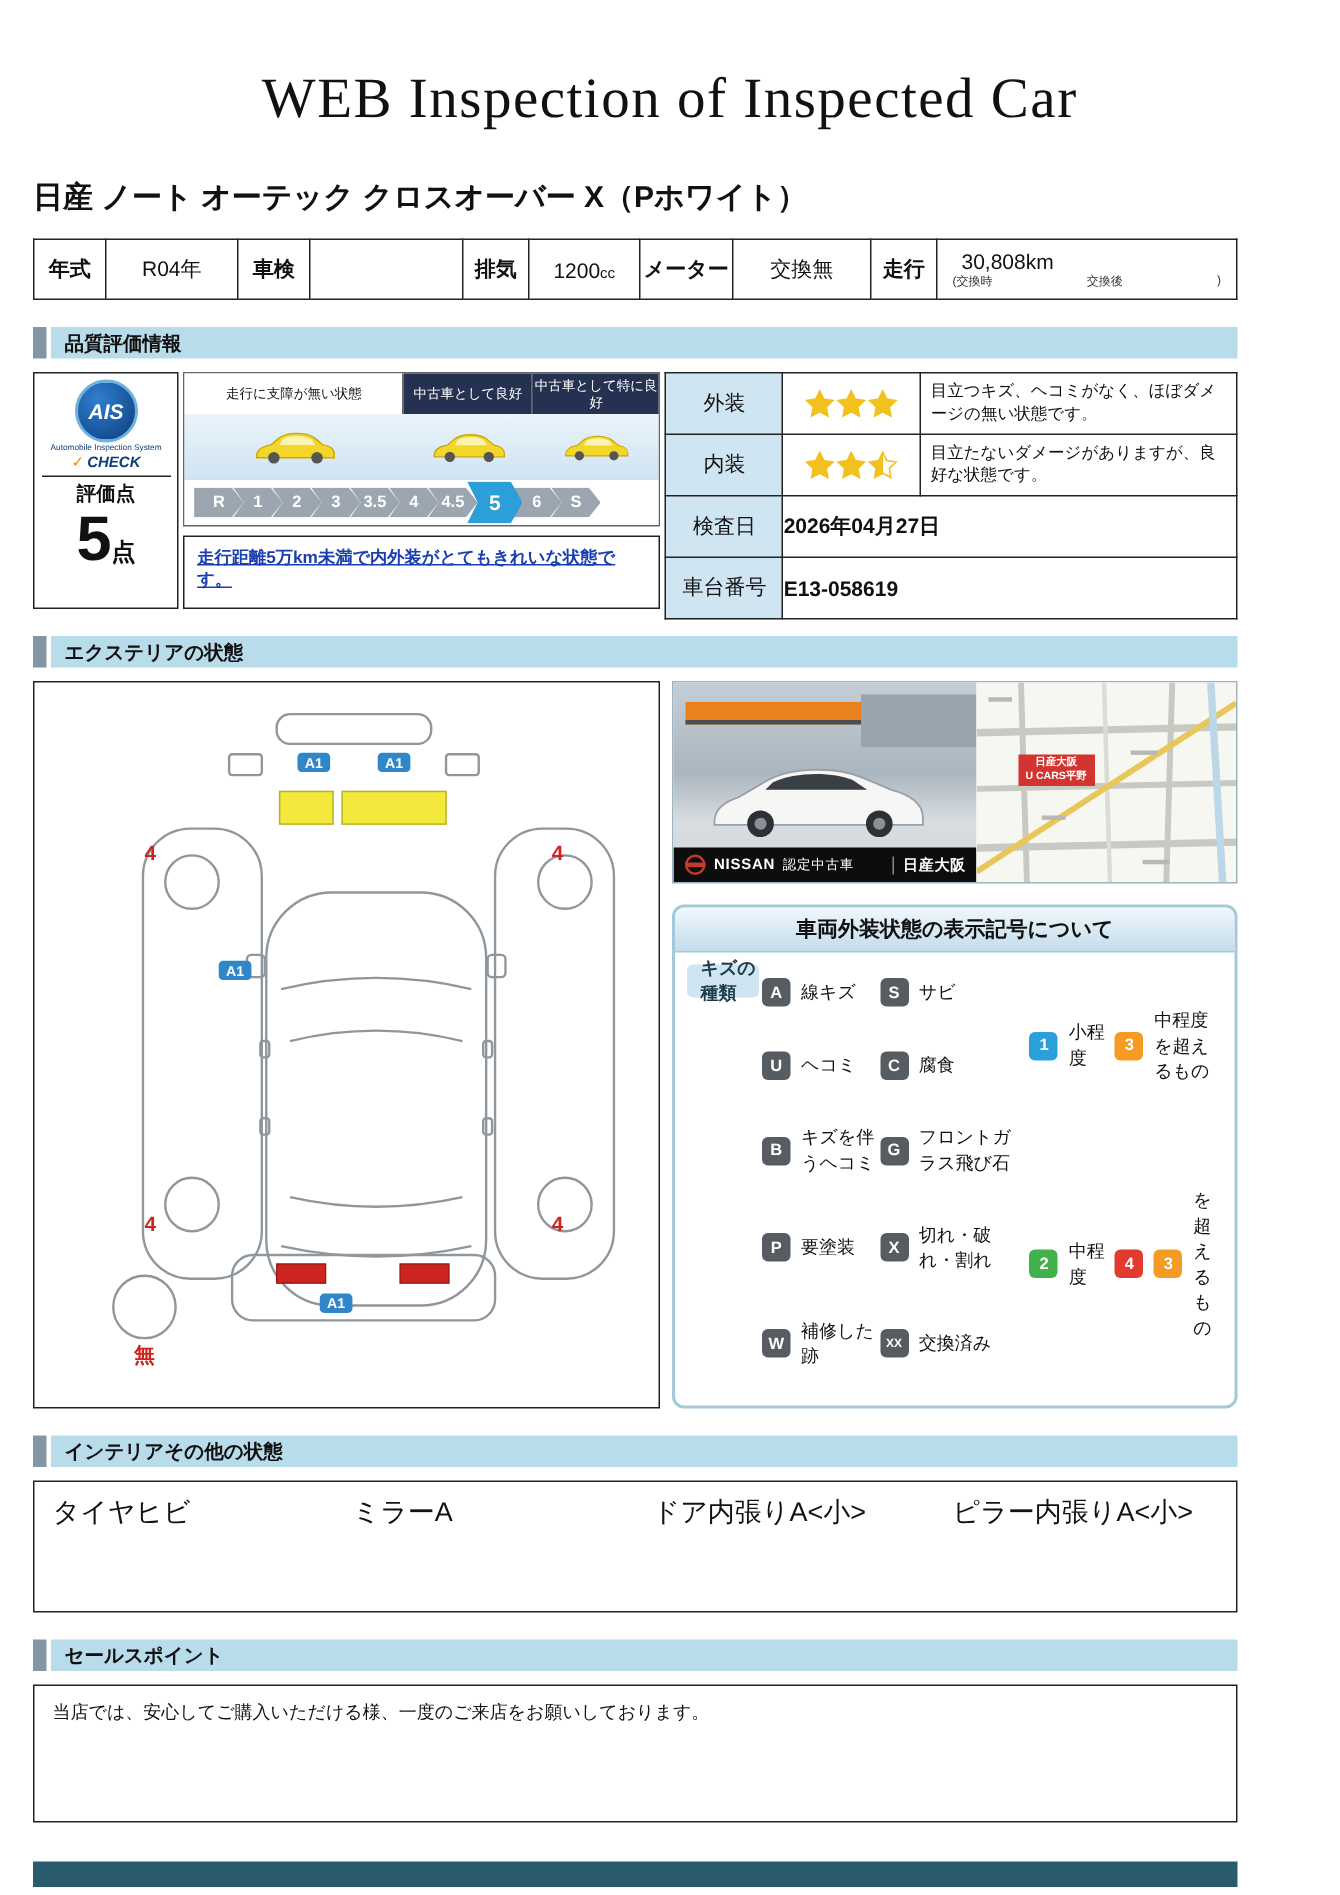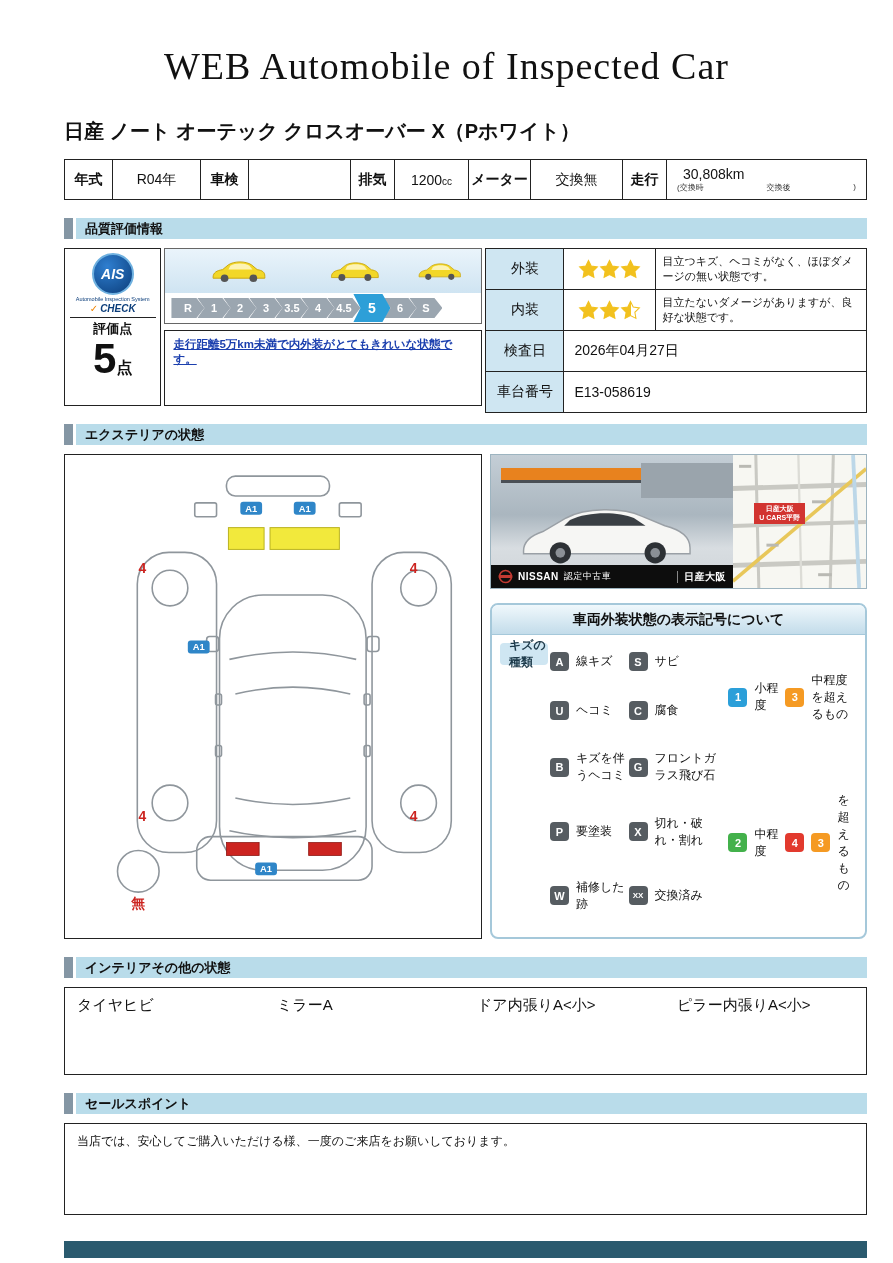--- a/index.html
+++ b/index.html
@@ -5,21 +5,21 @@
   :root{
     --section-bg:#b9dcea; --section-accent:#8496a4; --label-cell:#cfe6f2;
     --star:#f2c11e; --grade-selected:#2d9fd8; --badge-dark:#565c61;
     --footer:#2a5a6e; --marker-blue:#2f86c8; --marker-red:#cc2420;
     --highlight-yellow:#f2e93c; --map-red:#d23430;
   }
   *{box-sizing:border-box; margin:0; padding:0;}
   body{width:893px;height:1263px;background:#fff;color:#111;
        font-family:"Liberation Sans","DejaVu Sans",sans-serif;}
   .page{position:relative;width:893px;height:1263px;overflow:hidden;padding-top:44px;}
-  .content{width:803px;margin-left:64px;}
+  .content{width:803px;margin-left:22px;}
 
   
   .title{font-family:"Liberation Serif","DejaVu Serif",serif;font-size:38px;font-weight:normal;
          text-align:center;letter-spacing:1px;}
   .car-title{font-size:20px;font-weight:bold;margin:30px 0 14px 0;}
 
   
   table{border-collapse:collapse;}
   .spec-table{width:803px;table-layout:fixed;}
   .spec-table td{border:1px solid #222;height:40px;vertical-align:middle;font-size:14px;}
@@ -74,37 +74,37 @@
          clip-path:polygon(0 0,29px 0,100% 50%,29px 100%,0 100%,7px 50%);z-index:2;}
   .scale-comment{margin-top:6px;border:1px solid #222;background:#fff;padding:6px 8px;
          font-size:11.5px;font-weight:bold;color:#1b3fae;text-decoration:underline;flex:1;}
 
   .qual-table{width:384px;}
   .qual-table td{border:1px solid #222;vertical-align:middle;}
   .q-lbl{width:78px;background:var(--label-cell);text-align:center;font-size:14px;height:41px;}
   .q-stars{width:92px;text-align:center;white-space:nowrap;}
   .star{width:21px;height:21px;vertical-align:middle;}
   .q-desc{font-size:11px;line-height:1.35;padding:2px 6px;}
-  .q-val{font-size:14px;padding-left:10px;height:37px;}
+  .q-val{font-size:14px;padding-left:0;height:37px;font-weight:bold;}
 
   
   .exterior-row{display:flex;gap:8px;height:485px;}
   .diagram-box{width:418px;height:485px;border:1px solid #222;background:#fff;}
   .car-diagram{width:100%;height:100%;}
   .outline{fill:none;stroke:#8f969c;stroke-width:1.6;}
   .patch-yellow{fill:var(--highlight-yellow);stroke:#b9b21f;stroke-width:1;}
   .patch-red{fill:var(--marker-red);stroke:#8f1612;stroke-width:.8;}
   .a1-rect{fill:var(--marker-blue);}
   .a1-text{fill:#fff;font-size:9.5px;font-weight:bold;text-anchor:middle;}
   .m4{fill:var(--marker-red);font-size:14px;font-weight:bold;text-anchor:middle;}
   .none-label{fill:var(--marker-red);font-size:14px;font-weight:bold;text-anchor:middle;}
 
   .right-col{width:377px;display:flex;flex-direction:column;}
   .photo-row{display:flex;height:135px;border:1px solid #9db4c0;}
-  .photo{position:relative;width:242px;background:linear-gradient(180deg,#c4ced6 0%,#aab6bf 45%,#d8dde1 70%,#cfd4d8 100%);overflow:hidden;}
+  .photo{position:relative;width:202px;background:linear-gradient(180deg,#c4ced6 0%,#aab6bf 45%,#d8dde1 70%,#cfd4d8 100%);overflow:hidden;}
   .signage{position:absolute;left:4%;top:10%;width:58%;height:11%;background:#e8821e;border-bottom:3px solid #4a4f55;}
   .signage2{position:absolute;left:62%;top:6%;width:38%;height:26%;background:#9aa4ac;}
   .photo-car{position:absolute;left:8%;bottom:17%;width:80%;height:52%;}
   .photo-bar{position:absolute;bottom:0;left:0;right:0;height:23px;background:#0d0d0d;
              display:flex;align-items:center;padding:0 7px;color:#fff;}
   .nissan-logo{width:15px;height:15px;margin-right:5px;display:inline-flex;}
   .photo-bar-text{font-size:10px;font-weight:bold;letter-spacing:.5px;}
   .photo-bar-text.cert{font-size:9px;margin-left:5px;font-weight:normal;}
   .photo-bar-sep{width:1px;height:12px;background:#888;margin-left:auto;margin-right:6px;}
   .map{position:relative;flex:1;background:#f7f7f2;overflow:hidden;}
@@ -122,40 +122,40 @@
           align-items:center;padding-left:9px;font-size:12px;font-weight:bold;color:#1d3a4a;margin:3px 0 6px;}
   .legend-grid{display:grid;grid-template-columns:45% 55%;row-gap:10px;padding:2px 2px 8px;}
   .legend-item{display:flex;align-items:center;gap:7px;}
   .badge{min-width:19px;height:19px;border-radius:4px;color:#fff;font-size:11px;font-weight:bold;
          display:inline-flex;align-items:center;justify-content:center;padding:0 2px;}
   .badge-sm{font-size:8px;}
   .legend-label{font-size:12px;}
 
   
   .interior-box{border:1px solid #222;height:88px;padding:8px 12px;
-      display:grid;grid-template-columns:200px 200px 200px 1fr;align-content:start;font-size:15px;}
+      display:grid;grid-template-columns:200px 200px 200px 1fr;align-content:start;font-size:18px;}
   .sales-box{border:1px solid #222;height:92px;padding:9px 12px;font-size:12px;}
 
   .footer-bar{height:17px;background:var(--footer);margin-top:26px;}
 </style>
 </head>
 <body>
 
 <svg width="0" height="0" style="position:absolute">
   <defs>
     <linearGradient id="half-star">
       <stop offset="50%" style="stop-color:var(--star)"></stop>
       <stop offset="50%" style="stop-color:#ffffff"></stop>
     </linearGradient>
   </defs>
 </svg>
 
 <div class="page">
 
-  <h1 class="title">WEB Automobile of Inspected Car</h1>
+  <h1 class="title">WEB Inspection of Inspected Car</h1>
 
   <div class="content">
     <div class="car-title">日産 ノート オーテック クロスオーバー X（Pホワイト）</div>
 
     <table class="spec-table">
       <tbody>
           <tr>
         <td class="s-lbl" style="width:48px">年式</td>
         <td class="s-val" style="width:88px">R04年</td>
         <td class="s-lbl" style="width:48px">車検</td>
@@ -191,20 +191,25 @@
         <div class="ais-check"><span class="chk">✓</span><span>CHECK</span></div>
         <div class="ais-divider"></div>
         <div class="score-label">評価点</div>
         <div class="score">
           <span class="score-num">5</span><span class="score-unit">点</span>
         </div>
       </div>
 
       <div class="scale-col">
         <div class="scale-top">
+          <div class="scale-headers">
+            <div class="scale-h h-white">走行に支障が無い状態</div>
+            <div class="scale-h h-dark">中古車として良好</div>
+            <div class="scale-h h-dark">中古車として特に良好</div>
+          </div>
           <div class="cars-band">
             <div class="car-slot c0">
               <svg class="car-icon" viewBox="0 0 60 24">
                   <path d="M4 18 C4 13 8 11 14 10 L20 5 C26 1 38 1 44 5 L50 10 C56 11 58 13 58 17 L58 19 L4 19 Z" fill="#f2d728" stroke="#c9a50e"></path>
                   <path d="M22 6 C27 3 37 3 42 6 L45 10 L20 10 Z" fill="#fdf3b3"></path>
                   <circle cx="16" cy="19" r="4" fill="#555"></circle>
                   <circle cx="46" cy="19" r="4" fill="#555"></circle>
                 </svg>
             </div>
             <div class="car-slot c1">

